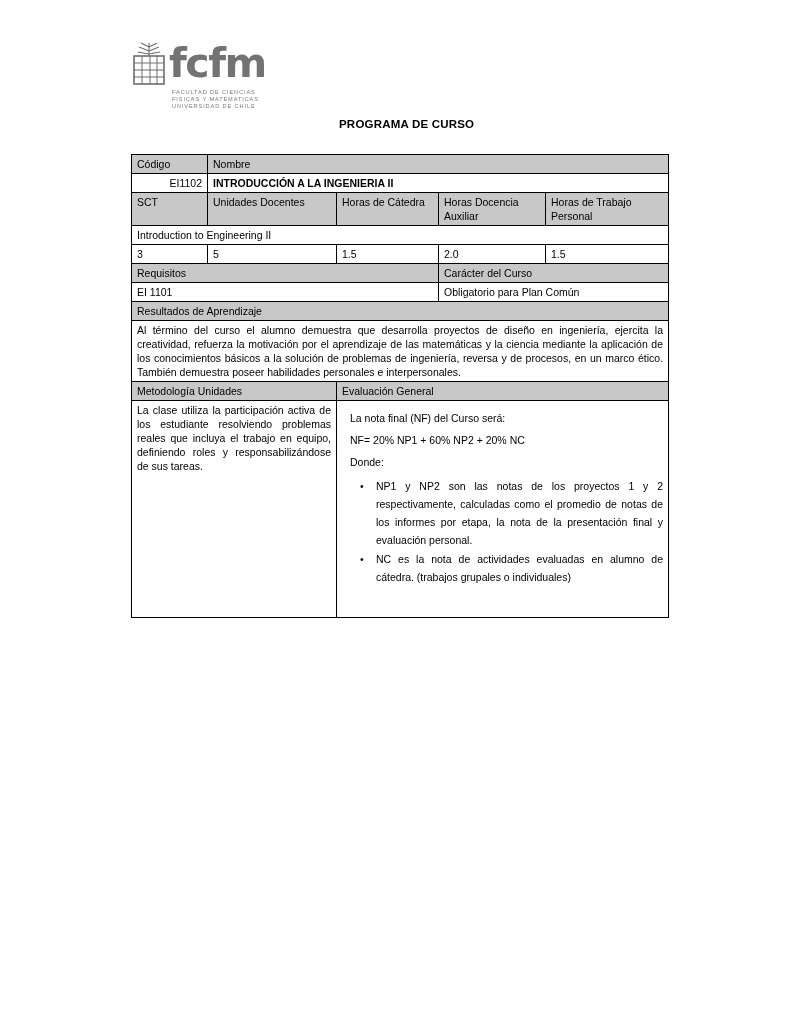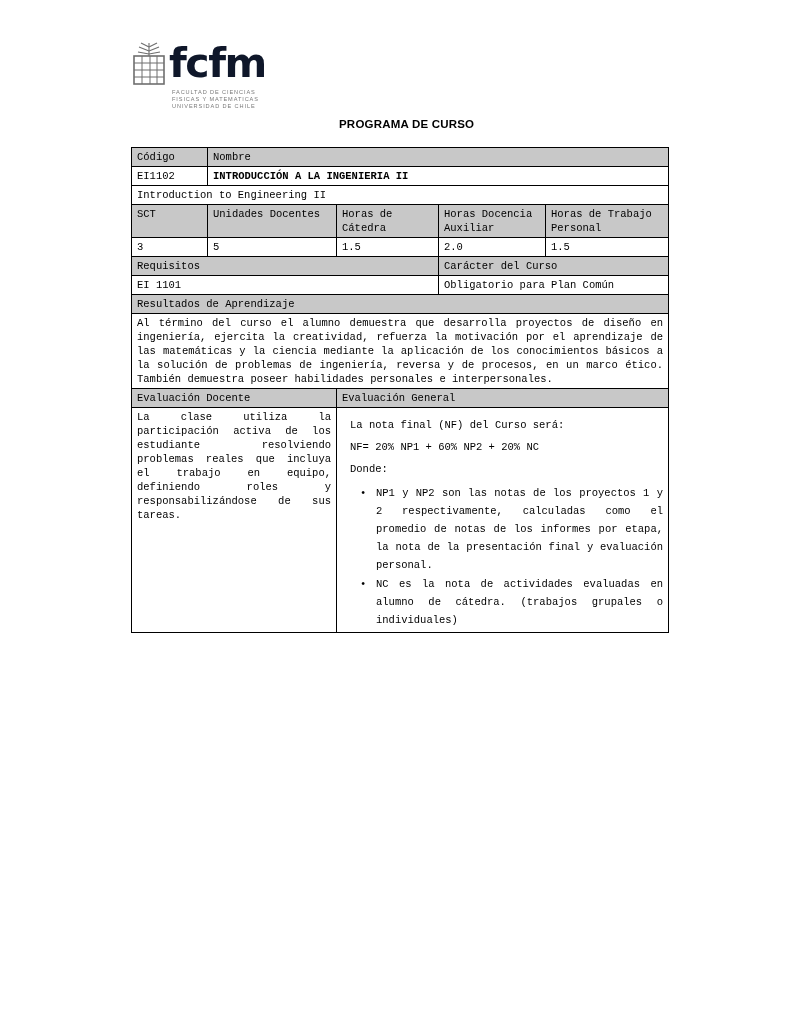--- a/index.html
+++ b/index.html
@@ -38,21 +38,21 @@
   }
   .logo-mark svg { display: block; }
   .logo-word {
     position: absolute;
     left: 38px;
     top: 0px;
     font-family: "DejaVu Sans", sans-serif;
     font-size: 41px;
     font-weight: bold;
     letter-spacing: -1.5px;
-    color: #0f172a;
+    color: #737373;
     line-height: 46px;
     text-align: center;
   }
   .logo-sub {
     position: absolute;
     left: 41px;
     top: 49px;
     color: #7a7a7a;
     font-size: 5.6px;
     line-height: 7.6px;
@@ -70,26 +70,25 @@
     font-weight: bold;
     letter-spacing: 0.2px;
     white-space: nowrap;
     padding-left: 23px;
   }
 
   
   .course-table {
     position: absolute;
     left: 131px;
-    top: 147px;
+    top: 154px;
     width: 537px;
     border-collapse: collapse;
     table-layout: fixed;
     font-size: 10.5px;
-    font-family: Liberation Mono, monospace;
   }
   .course-table td {
     border: 1px solid #000000;
     padding: 2px 5px;
     vertical-align: top;
     line-height: 14px;
   }
   .shaded {
     background: #c8c8c8;
   }
@@ -178,34 +177,34 @@
       <col style="width:102px">
       <col style="width:107px">
       <col style="width:123px">
     </colgroup>
     <tbody>
       <tr>
         <td class="shaded">Código</td>
         <td class="shaded" colspan="4">Nombre</td>
       </tr>
       <tr>
-        <td style="text-align:left">EI1102</td>
+        <td style="text-align:right">EI1102</td>
         <td class="bold" colspan="4">INTRODUCCIÓN A LA INGENIERIA II</td>
-      </tr>
-      <tr>
-        <td colspan="5">Introduction to Engineering II</td>
       </tr>
       <tr>
         <td class="shaded cell-tall">SCT</td>
         <td class="shaded cell-tall">Unidades Docentes</td>
         <td class="shaded cell-tall">Horas de Cátedra</td>
         <td class="shaded cell-tall">Horas Docencia Auxiliar</td>
         <td class="shaded cell-tall">Horas de Trabajo Personal</td>
       </tr>
       <tr>
+        <td colspan="5">Introduction to Engineering II</td>
+      </tr>
+      <tr>
         <td>3</td>
         <td>5</td>
         <td>1.5</td>
         <td>2.0</td>
         <td>1.5</td>
       </tr>
       <tr>
         <td class="shaded" colspan="3">Requisitos</td>
         <td class="shaded" colspan="2">Carácter del Curso</td>
       </tr>
@@ -213,21 +212,21 @@
         <td colspan="3">EI 1101</td>
         <td colspan="2">Obligatorio para Plan Común</td>
       </tr>
       <tr>
         <td class="shaded" colspan="5">Resultados de Aprendizaje</td>
       </tr>
       <tr>
         <td class="learning-body" colspan="5">Al término del curso el alumno demuestra que desarrolla proyectos de diseño en ingeniería, ejercita la creatividad, refuerza la motivación por el aprendizaje de las matemáticas y la ciencia mediante la  aplicación de los conocimientos básicos a la solución de problemas de ingeniería, reversa y de procesos, en un marco ético. También demuestra poseer habilidades personales e interpersonales.</td>
       </tr>
       <tr>
-        <td class="shaded" colspan="2">Evaluación Docente</td>
+        <td class="shaded" colspan="2">Metodología Unidades</td>
         <td class="shaded" colspan="3">Evaluación General</td>
       </tr>
       <tr>
         <td class="meth-body" colspan="2">La clase utiliza la participación activa de los estudiante resolviendo problemas reales que incluya el trabajo en equipo, definiendo roles y responsabilizándose de sus tareas.</td>
         <td class="eval-body" colspan="3">
           <p class="line">La nota final (NF) del Curso será:</p>
           <p class="line">NF= 20% NP1 + 60% NP2 + 20% NC</p>
           <p class="line">Donde:</p>
           <ul class="bullets">
             <li>NP1 y NP2 son las notas de los proyectos 1 y 2 respectivamente, calculadas como el promedio de notas de los informes por etapa, la nota de la presentación final y evaluación personal.</li>

